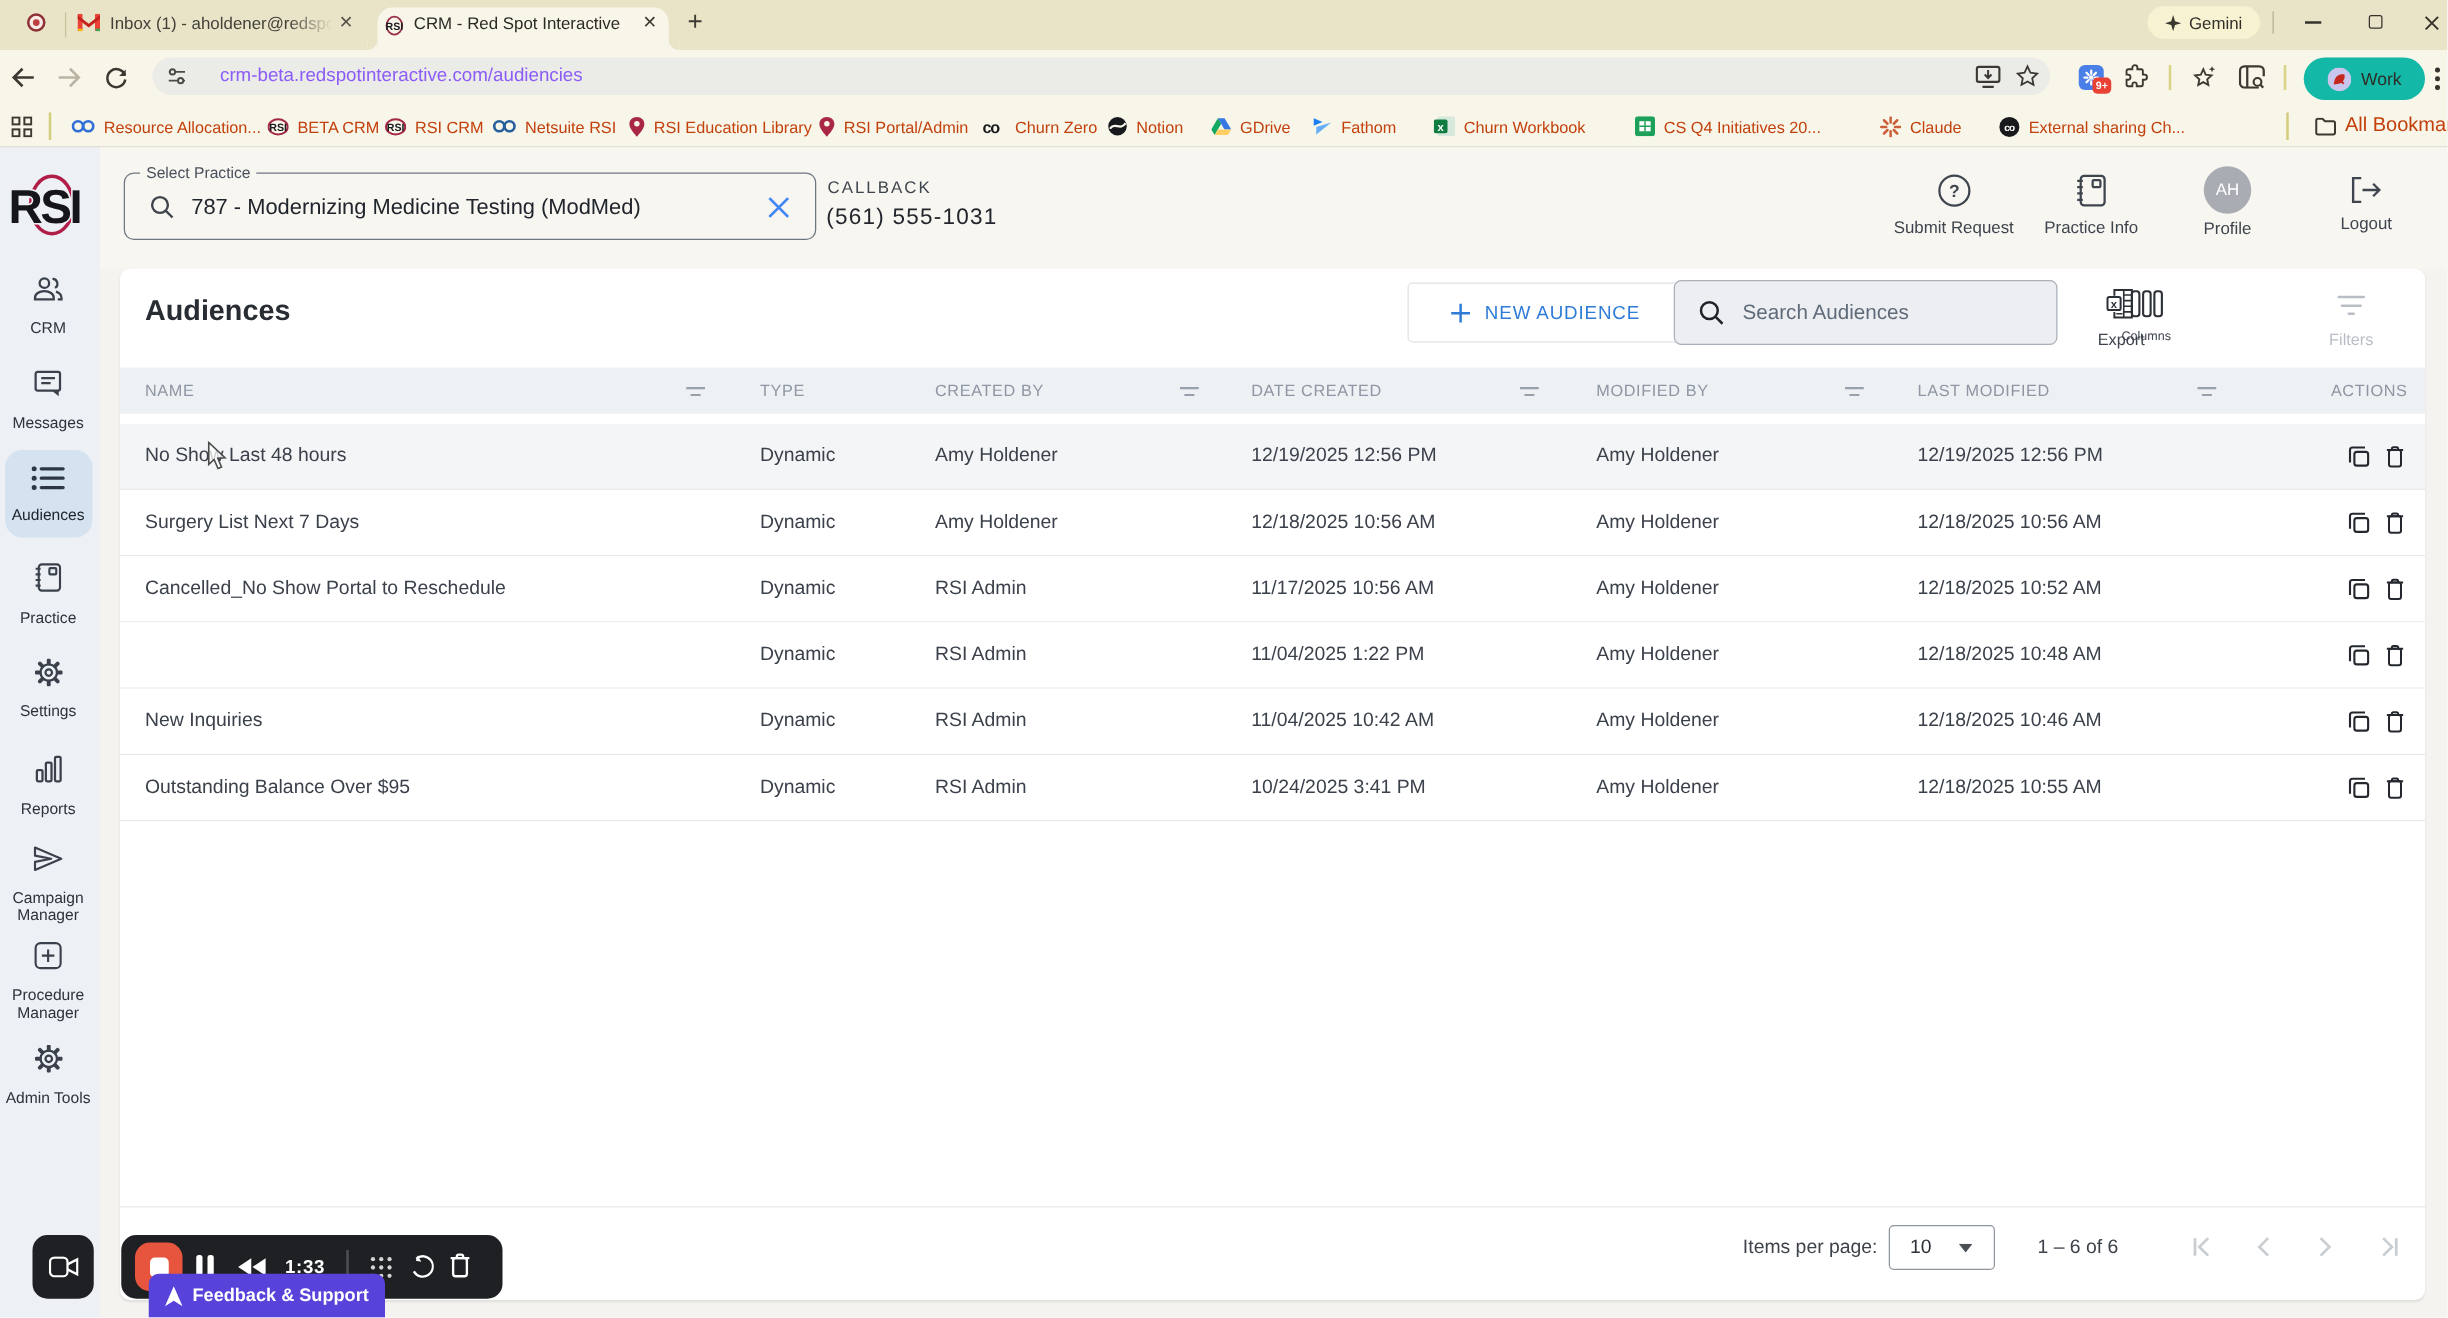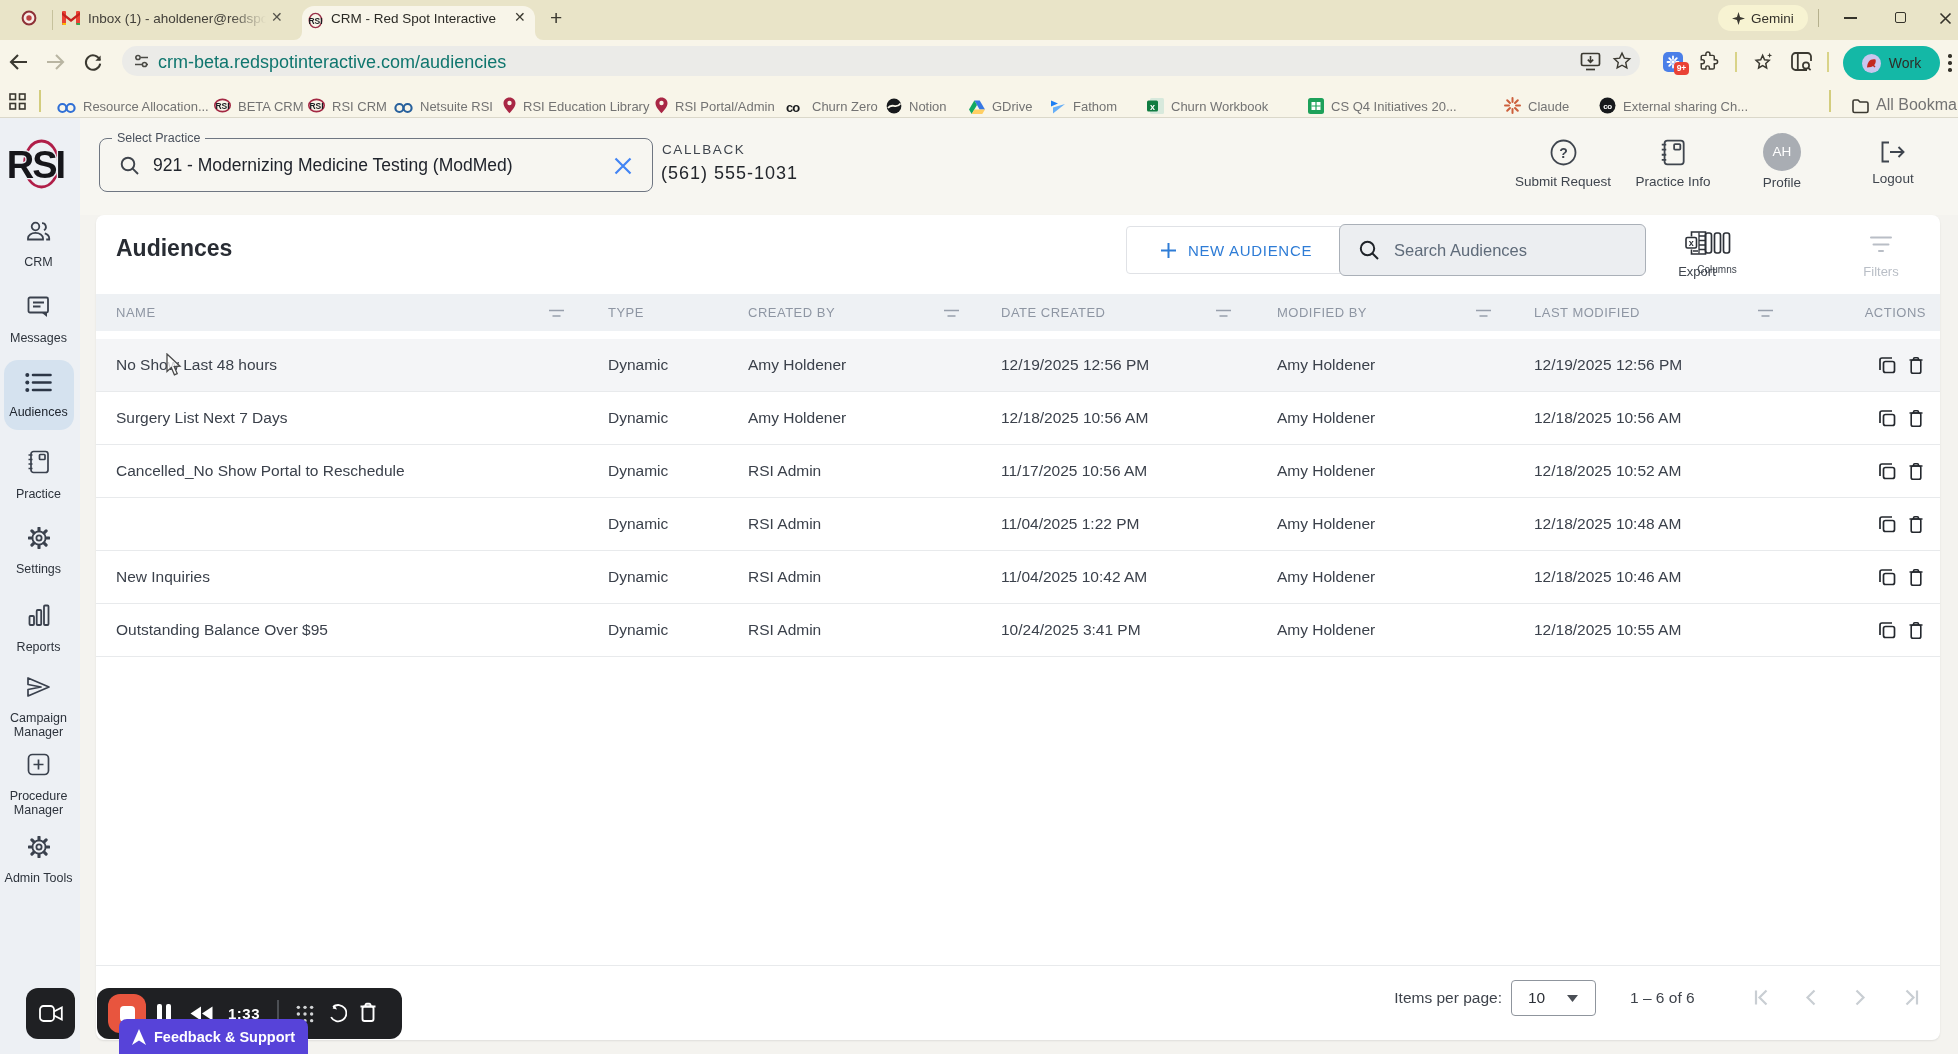--- a/index.html
+++ b/index.html
@@ -7,21 +7,21 @@
   body { font-family:"Liberation Sans", sans-serif; position:relative; background:#f4f3ef; }
   .abs { position:absolute; }
   svg { display:block; }
 
   
   #tabbar { left:0; top:0; width:1958px; height:40px; background:#e9e4c8; }
   #toolbar { left:0; top:40px; width:1958px; height:44px; background:#f8f5e9; }
   #bookbar { left:0; top:84px; width:1958px; height:34px; background:#f8f5e9; border-bottom:1px solid #dbd8ca; }
   #activetab { left:302px; top:6px; width:233px; height:34px; background:#f8f5e9; border-radius:12px 12px 0 0; }
   .tabtxt { font-size:13.5px; color:#43403a; white-space:nowrap; overflow:hidden; }
-  .bkm { position:absolute; top:88px; height:26px; display:flex; align-items:flex-end; font-size:13px; color:#737373; white-space:nowrap; }
+  .bkm { position:absolute; top:88px; height:26px; display:flex; align-items:center; font-size:13px; color:#c2410c; white-space:nowrap; }
   .bkm svg, .bkm .bi { margin-right:7px; }
 
   
   #sidebar { left:0; top:118px; width:80px; height:936px; background:#edf0f4; }
   #appbg { left:80px; top:118px; width:1878px; height:936px; background:#f4f3ef; }
   #card { left:96px; top:215px; width:1844px; height:825px; background:#fff; border-radius:8px; box-shadow:0 1px 2px rgba(0,0,0,.09); }
   .navitem { position:absolute; left:0; width:77px; text-align:center; color:#2d333c; font-size:12.5px; line-height:14px; }
   .navitem svg { margin:0 auto 13px auto; }
   .hicon { position:absolute; text-align:center; color:#3f454e; font-size:13.5px; }
   .hicon svg { margin:0 auto 8px auto; }
@@ -101,21 +101,21 @@
     <path d="M17.6 3.5 L17.6 8.8 L12.3 8.8 Z" fill="#3b3931"></path>
   </svg>
 <div class="abs" style="left:122px;top:46px;width:1518px;height:30px;background:#ebebe8;border-radius:15px"></div>
 
 <svg class="abs" style="left:133px;top:53px" width="17" height="16" viewBox="0 0 17 16">
     <circle cx="5" cy="4.5" r="2.1" fill="none" stroke="#4a4a45" stroke-width="1.5"></circle>
     <path d="M7.5 4.5 L15 4.5 M2 4.5 L2.7 4.5" stroke="#4a4a45" stroke-width="1.5"></path>
     <circle cx="11.5" cy="11.5" r="2.1" fill="none" stroke="#4a4a45" stroke-width="1.5"></circle>
     <path d="M2 11.5 L9.2 11.5 M13.8 11.5 L15 11.5" stroke="#4a4a45" stroke-width="1.5"></path>
   </svg>
-<div class="abs" style="left:158px;top:52px;font-size:18px;color:#0f766e">crm-beta.redspotinteractive.com/audiencies</div>
+<div class="abs" style="left:176px;top:52px;font-size:15px;color:#8b5cf6">crm-beta.redspotinteractive.com/audiencies</div>
 
 <svg class="abs" style="left:1580px;top:52px" width="21" height="19" viewBox="0 0 21 19">
     <rect x="1.5" y="1.5" width="18" height="12" rx="1.5" fill="none" stroke="#3b3931" stroke-width="1.7"></rect>
     <path d="M6 17.5 L15 17.5" stroke="#3b3931" stroke-width="1.7"></path>
     <path d="M10.5 4 L10.5 10 M7.8 7.6 L10.5 10.4 L13.2 7.6" stroke="#3b3931" stroke-width="1.6" fill="none"></path>
   </svg>
 <svg class="abs" style="left:1612px;top:51px" width="20" height="20" viewBox="0 0 24 24">
     <path d="M12 2.6 L14.8 8.6 21.3 9.4 16.5 13.9 17.8 20.3 12 17.1 6.2 20.3 7.5 13.9 2.7 9.4 9.2 8.6 Z" fill="none" stroke="#3b3931" stroke-width="1.7"></path>
   </svg>
 
@@ -339,21 +339,21 @@
     </svg>
   <div>Admin Tools</div>
 </div>
 
 <div class="abs" style="left:99px;top:138px;width:554px;height:54px;border:1.5px solid #6f7682;border-radius:8px"></div>
 <div class="abs" style="left:112px;top:131px;font-size:12.5px;color:#49505c;background:#f7f6f1;padding:0 5px">Select Practice</div>
 <svg class="abs" style="left:119px;top:155px" width="21" height="21" viewBox="0 0 21 21">
     <circle cx="9" cy="9" r="6.3" fill="none" stroke="#3f444c" stroke-width="1.9"></circle>
     <path d="M13.7 13.7 L19 19" stroke="#3f444c" stroke-width="1.9"></path>
   </svg>
-<div class="abs" style="left:153px;top:155px;font-size:17.5px;color:#20242c">921 - Modernizing Medicine Testing (ModMed)</div>
+<div class="abs" style="left:153px;top:155px;font-size:17.5px;color:#20242c">787 - Modernizing Medicine Testing (ModMed)</div>
 <svg class="abs" style="left:613px;top:156px" width="20" height="20" viewBox="0 0 20 20">
     <path d="M2.5 2.5 L17.5 17.5 M17.5 2.5 L2.5 17.5" stroke="#4285f4" stroke-width="2.2"></path>
   </svg>
 <div class="abs" style="left:662px;top:142px;font-size:13.5px;letter-spacing:1.6px;color:#3f454e">CALLBACK</div>
 <div class="abs" style="left:661px;top:163px;font-size:18px;color:#23262c;letter-spacing:1px">(561) 555-1031</div>
 
 <div class="hicon" style="left:1513px;top:139px;width:100px">
   <svg width="27" height="27" viewBox="0 0 27 27">
       <circle cx="13.5" cy="13.5" r="12" fill="none" stroke="#3f454e" stroke-width="1.8"></circle>
       <text x="13.5" y="18.5" font-family="Liberation Sans" font-size="14" font-weight="bold" fill="#3f454e" text-anchor="middle">?</text>

